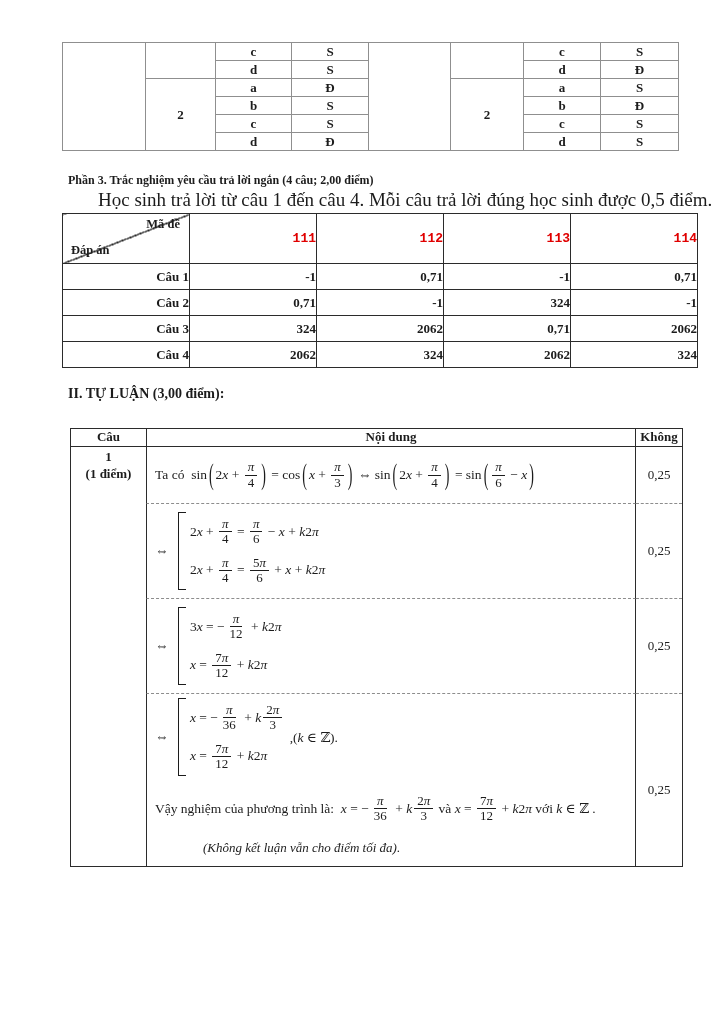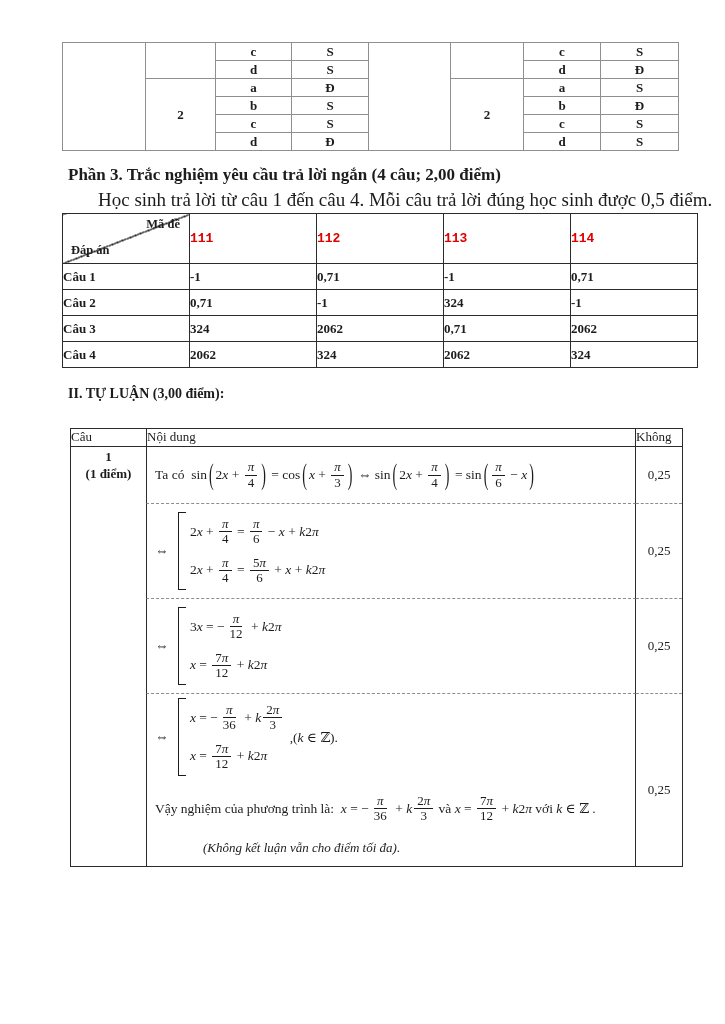--- a/index.html
+++ b/index.html
@@ -22,33 +22,33 @@
     text-align: center;
   }
   table.tt td {
     border: 1px solid #8f8f8f;
     height: 18px; line-height: 17px;
     padding: 0;
   }
 
   
   .h-p3 {
-    position: absolute; left: 68px; top: 165px;
-    font-size: 17px; font-weight: bold; white-space: nowrap;
+    position: absolute; left: 68px; top: 173px;
+    font-size: 12px; font-weight: bold; white-space: nowrap;
   }
   .p3-note {
     position: absolute; left: 98px; top: 189px;
     font-size: 19px; white-space: nowrap;
   }
 
   
   table.ak {
     position: absolute; left: 62px; top: 213px;
     border-collapse: collapse;
-    font-size: 13px; font-weight: bold; text-align: left;
+    font-size: 13px; font-weight: bold; text-align: right;
   }
   table.ak td { border: 1px solid #2b2b2b; padding: 0; }
   table.ak td.hd { height: 50px; }
   table.ak td.rw { height: 26px; }
   td.diag {
     position: relative;
     background-image: linear-gradient(to bottom right,
       transparent calc(50% - 0.7px), #2b2b2b calc(50% - 0.7px),
       #2b2b2b calc(50% + 0.7px), transparent calc(50% + 0.7px));
   }
@@ -64,21 +64,21 @@
 
   
   .sol {
     position: absolute; left: 70px; top: 428px;
     width: 613px;
     border: 1px solid #2b2b2b;
     font-size: 13px;
   }
   .sol-header {
     display: grid; grid-template-columns: 75px 1fr 46px;
-    font-weight: normal; 
+    font-weight: bold; text-align: center;
     border-bottom: 1px solid #2b2b2b;
   }
   .sol-header > div { height: 17px; line-height: 16px; }
   .sol-header > div:nth-child(2) { border-left: 1px solid #2b2b2b; border-right: 1px solid #2b2b2b; }
   .sol-body {
     display: grid;
     grid-template-columns: 75px 1fr 46px;
     grid-template-rows: 57px 95px 95px 172px;
   }
   .qcell {

